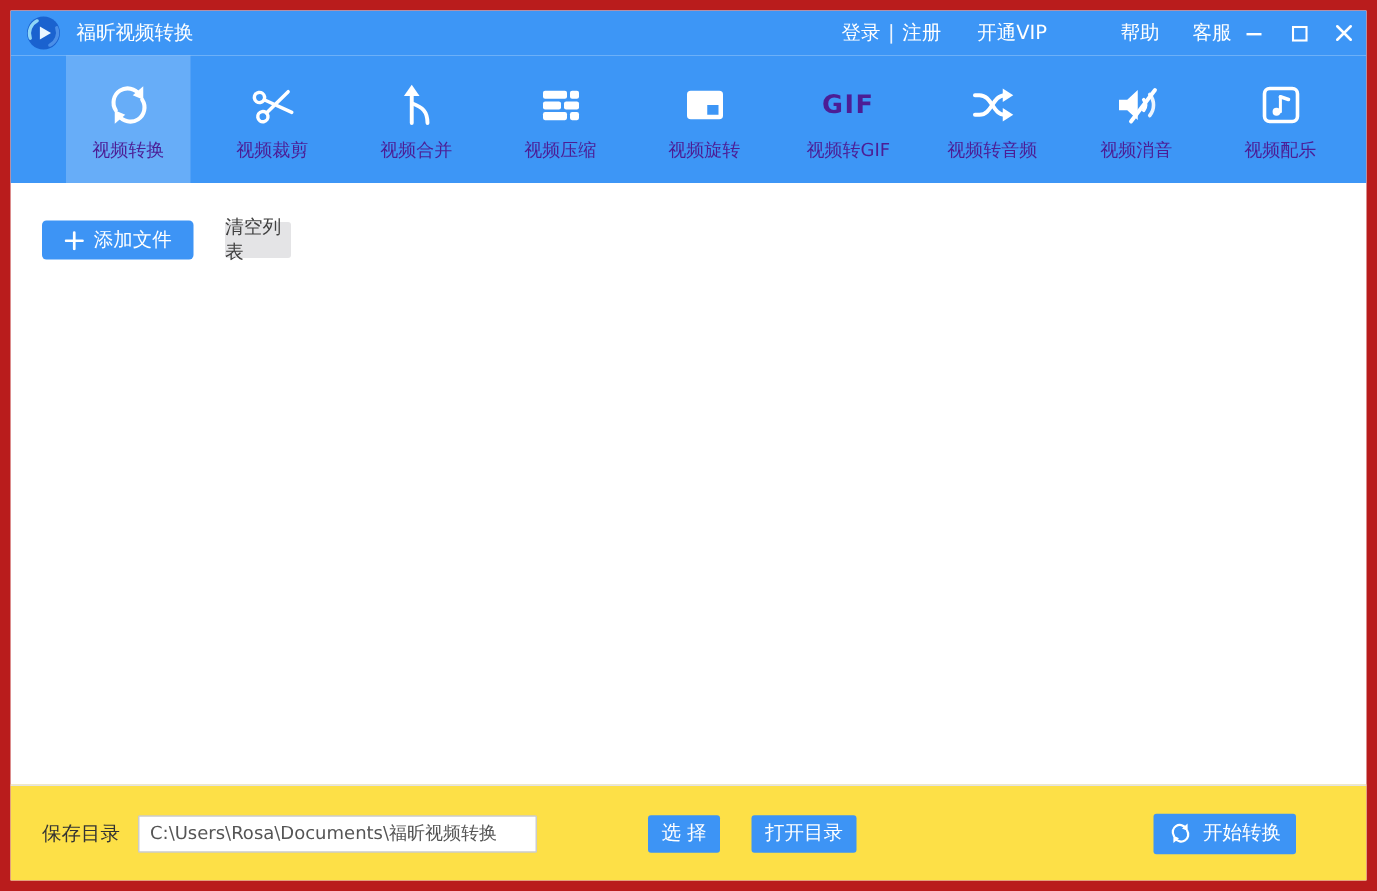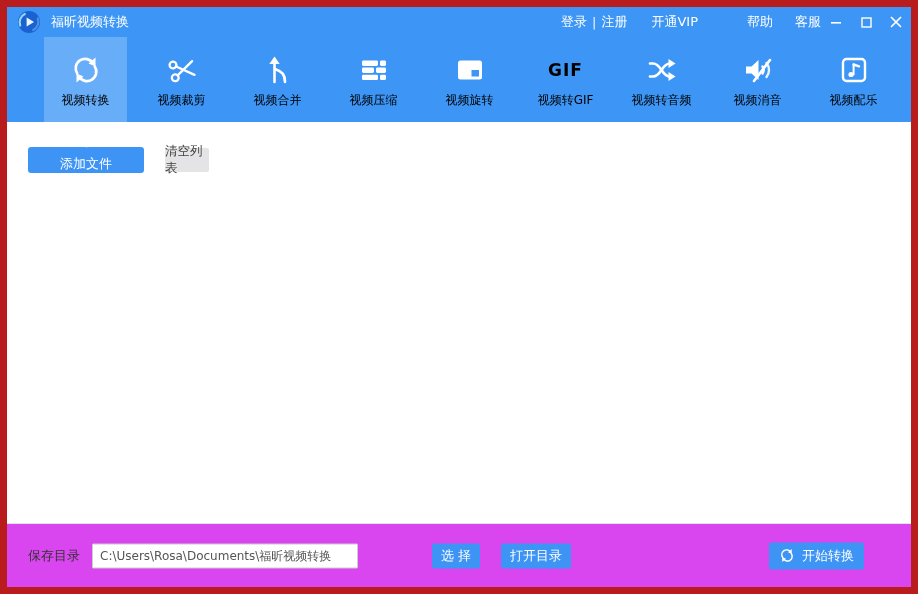--- a/index.html
+++ b/index.html
@@ -41,40 +41,40 @@
   .toolbar{
     position:absolute;top:30px;left:0;right:0;height:85px;
     background:var(--accent);
     display:flex;
     padding-left:13px;
   }
   .tab{
     width:83px;margin-right:13px;height:85px;
     display:flex;flex-direction:column;align-items:center;
     padding-top:12px;
-    color:#000000;cursor:pointer;
+    color:#4c1d95;cursor:pointer;
   }
   .tab.active{background:var(--tab-active);margin-left:24px;}
   .tab .tab-icon{height:42px;display:flex;align-items:center;justify-content:center;}
   .tab .tab-label{font-size:12px;margin-top:1px;white-space:nowrap;}
   .gif-glyph{font-size:17px;font-weight:bold;letter-spacing:1px;line-height:1;}
   
   .content{
     position:absolute;top:115px;left:1px;right:1px;bottom:64px;
     background:#fff;
   }
   .btn-row{position:absolute;top:25px;left:20px;display:flex;align-items:center;}
   .btn{display:flex;align-items:center;justify-content:center;cursor:pointer;font-size:13px;}
-  .btn-add-file{width:116px;height:26px;background:var(--accent-deep);color:#fff;border-radius:3px;gap:7px;flex-direction:column;}
+  .btn-add-file{width:101px;height:26px;background:var(--accent-deep);color:#fff;border-radius:3px;gap:7px;}
   .btn-add-folder{margin-left:21px;width:110px;height:26px;background:#fff;border:1px solid var(--accent-deep);color:var(--accent-deep);border-radius:3px;gap:7px;}
   .btn-clear{margin-left:21px;width:44px;height:24px;background:#e4e4e6;color:#404040;border-radius:2px;font-size:12.5px;}
   
   .footer{
     position:absolute;left:0;right:0;bottom:0;height:64px;
-    background:#d946ef;border-top:1px solid #e3e3e5;
+    background:#fde047;border-top:1px solid #e3e3e5;
   }
   .footer .save-label{position:absolute;left:21px;top:50%;transform:translateY(-50%);font-size:13px;color:#333;}
   .footer .save-input{
     position:absolute;left:85px;top:50%;transform:translateY(-50%);
     width:266px;height:25px;border:1px solid #ccc;border-radius:1px;
     font-size:12px;color:#555;padding:0 7px;background:#fff;outline:none;
     font-family:"DejaVu Sans","Liberation Sans",sans-serif;
   }
   .footer .fbtn{position:absolute;top:50%;transform:translateY(-50%);background:var(--accent-deep);color:#fff;border-radius:2px;}
   .btn-choose{left:425px;width:48px;height:25px;}

